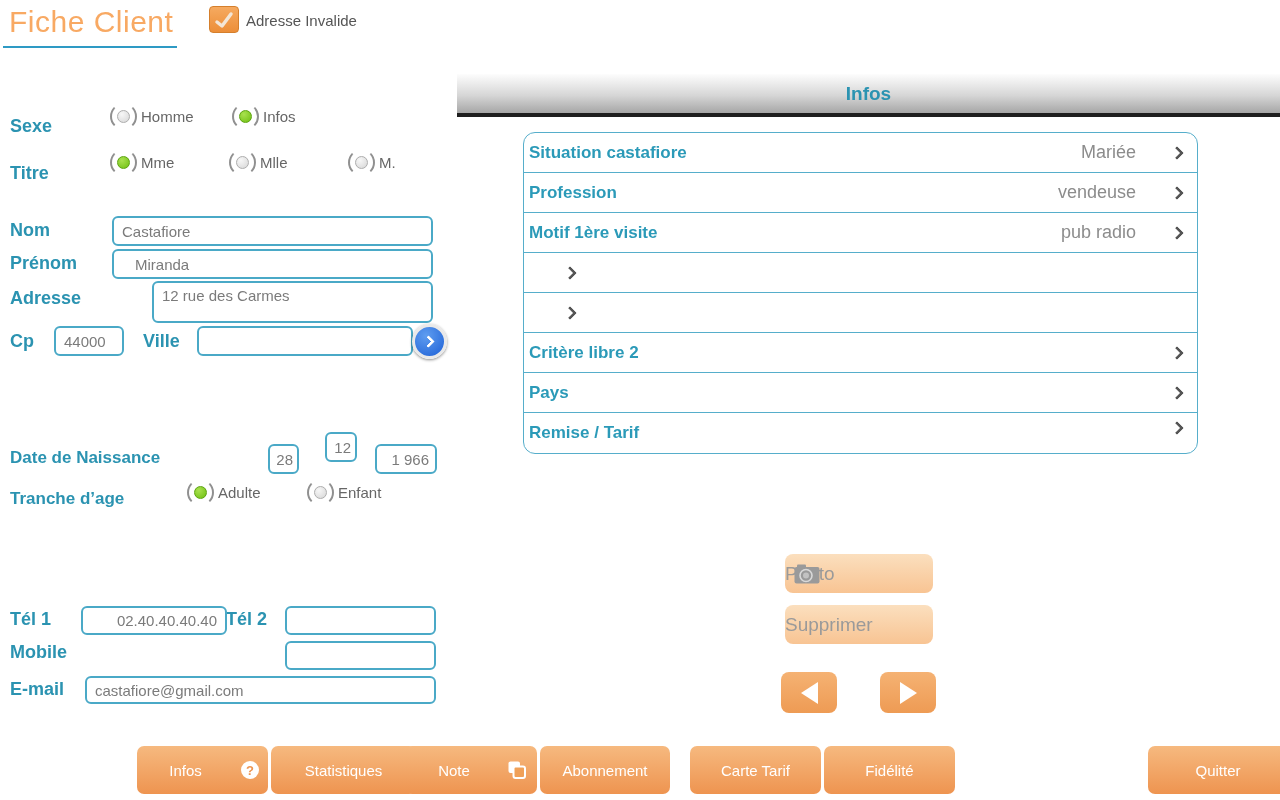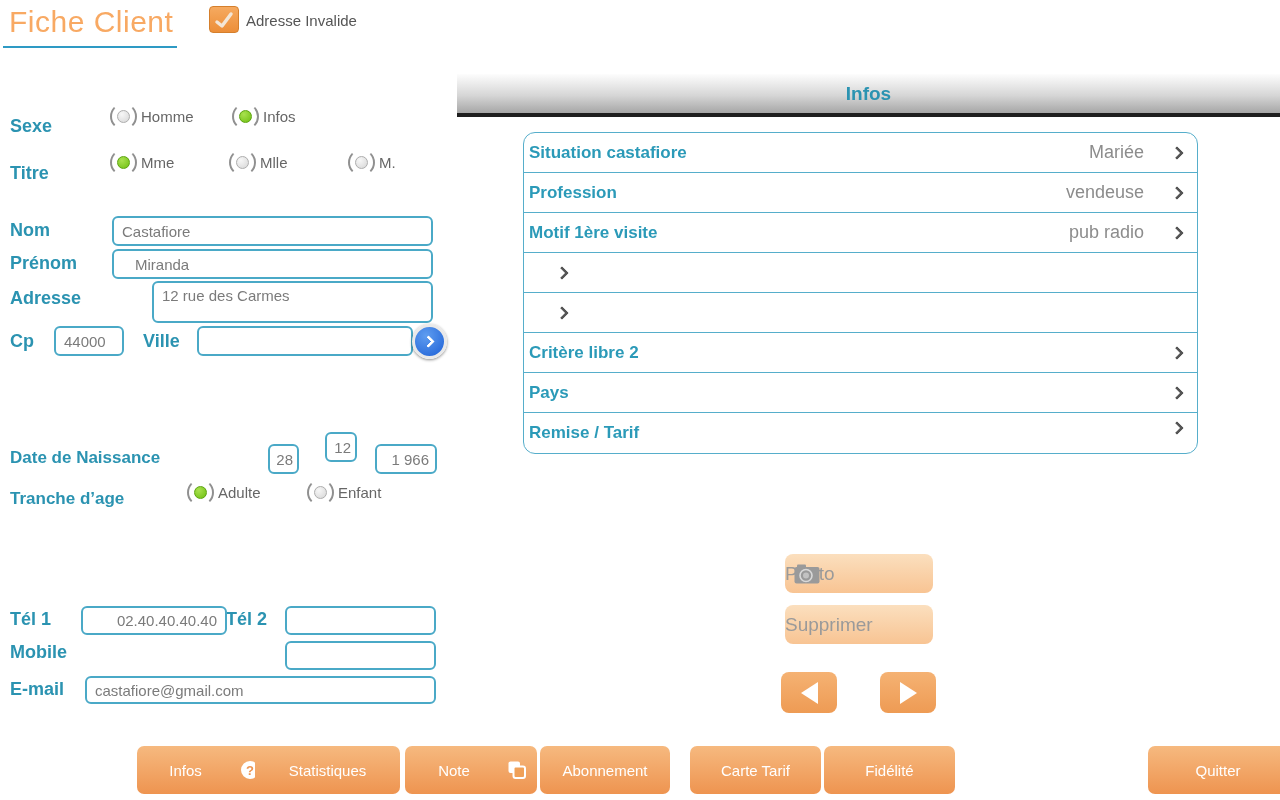--- a/index.html
+++ b/index.html
@@ -44,21 +44,21 @@
     background:linear-gradient(#fdfdfd, #d6d6d6 55%, #a6a6a6); border-bottom:4px solid #1e1e1e;
     display:flex; align-items:center; justify-content:center; }
   .panel-header-text { color:#2b93b1; font-weight:bold; font-size:19px; }
 
   .info-list { position:absolute; left:523px; top:132px; width:675px; height:322px;
     border:1px solid #56aecb; border-radius:12px; overflow:hidden; background:#fff; }
   .info-row { height:40px; display:flex; align-items:center; padding:0 10px 0 5px;
     border-bottom:1px solid #56aecb; cursor:pointer; }
   .info-row:last-child { border-bottom:none; }
   .ilabel { color:#2b9ab8; font-weight:bold; font-size:17px; flex:1 1 auto; white-space:nowrap; }
-  .ivalue { color:#8c8c8c; font-size:18px; margin-right:28px; white-space:nowrap; }
+  .ivalue { color:#8c8c8c; font-size:18px; margin-right:36px; white-space:nowrap; }
   .chev { width:10px; height:10px; border-top:3px solid #555; border-right:3px solid #555;
     transform:rotate(45deg); flex:0 0 auto; margin-right:5px; border-radius:1px; }
   .info-row.last .chev { align-self:flex-start; margin-top:10px; }
 
   .soft-btn { position:absolute; left:785px; width:148px; height:39px; border-radius:8px;
     background:linear-gradient(#fbdfbe,#f8c493); display:flex; align-items:center; 
     color:#9a9a9a; font-size:19px; cursor:pointer; }
   .soft-btn svg { position:absolute; left:9px; top:9px; }
 
   .nav-btn { position:absolute; top:672px; width:56px; height:41px; border-radius:8px;
@@ -229,21 +229,21 @@
     <span class="tri-left"></span>
   </div>
   <div class="nav-btn" style="left:880px">
     <span class="tri-right"></span>
   </div>
 
   <div class="tb with-icon" style="left:137px;width:131px">
     <span>Infos</span>
     <span class="help-badge">?</span>
   </div>
-  <div class="tb" style="left:255px;width:145px">
+  <div class="tb" style="left:271px;width:145px">
     <span>Statistiques</span>
   </div>
   <div class="tb with-icon" style="left:405px;width:132px">
     <span>Note</span>
     <svg class="copy-ic" width="20" height="20" viewBox="0 0 20 20">
       <rect x="1.5" y="1.5" width="11.5" height="11.5" rx="2" fill="#ffffff"></rect>
       <rect x="6.5" y="6.5" width="11.5" height="11.5" rx="2" fill="#f0a058" stroke="#ffffff" stroke-width="2"></rect>
     </svg>
   </div>
   <div class="tb" style="left:540px;width:130px">

